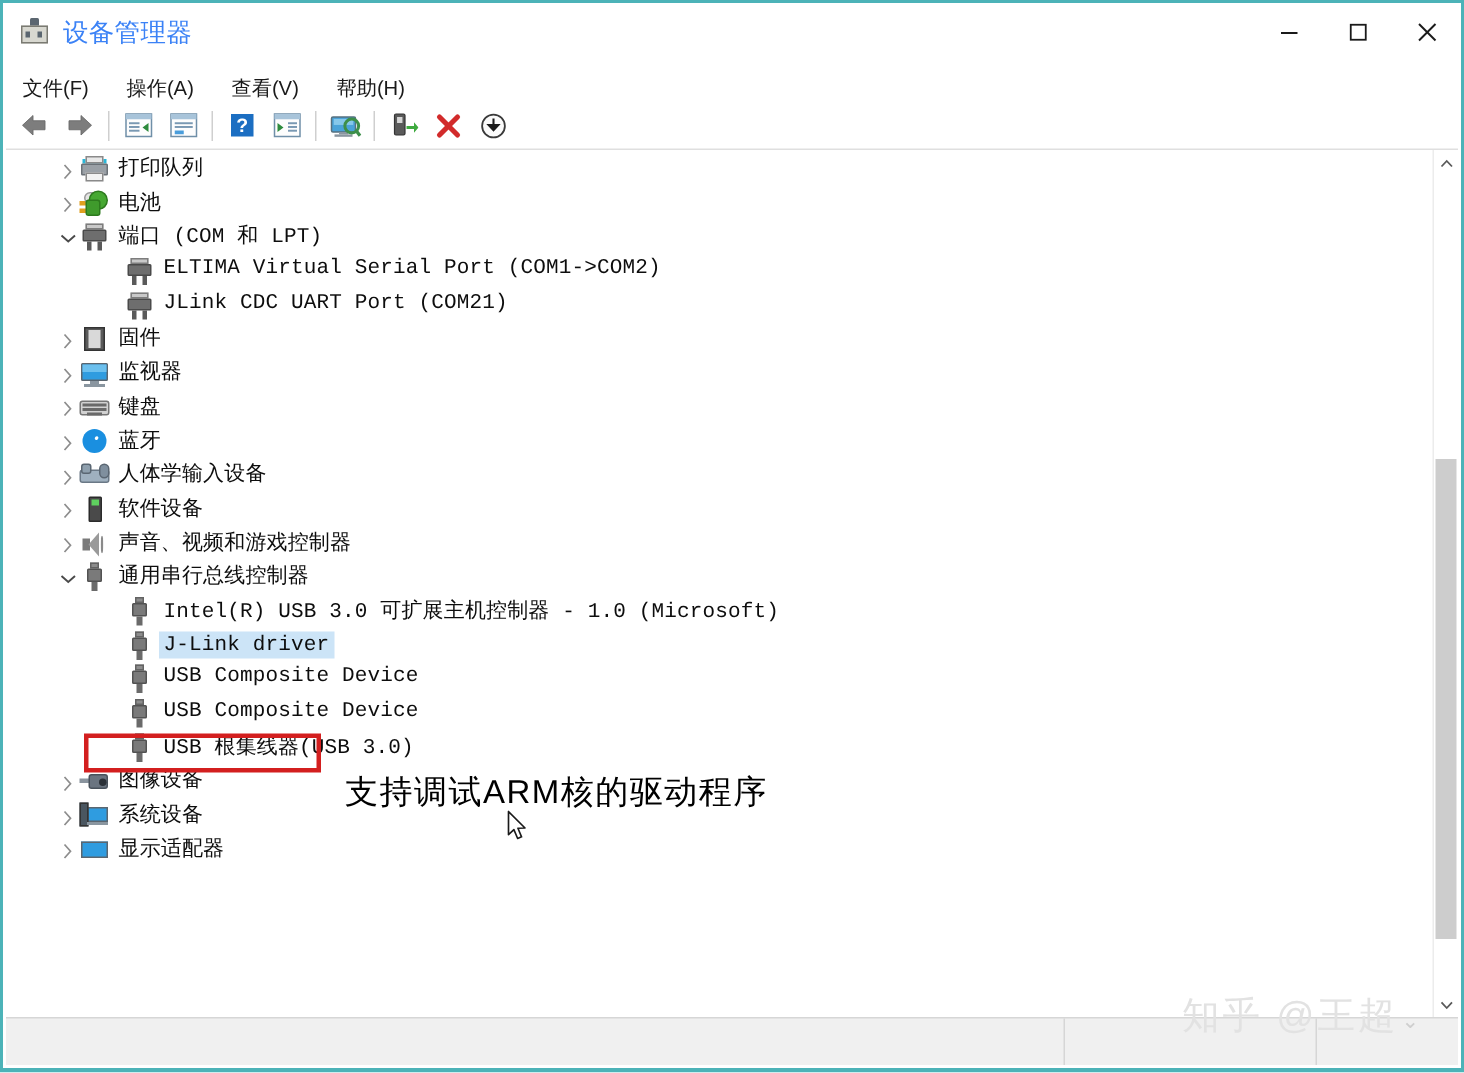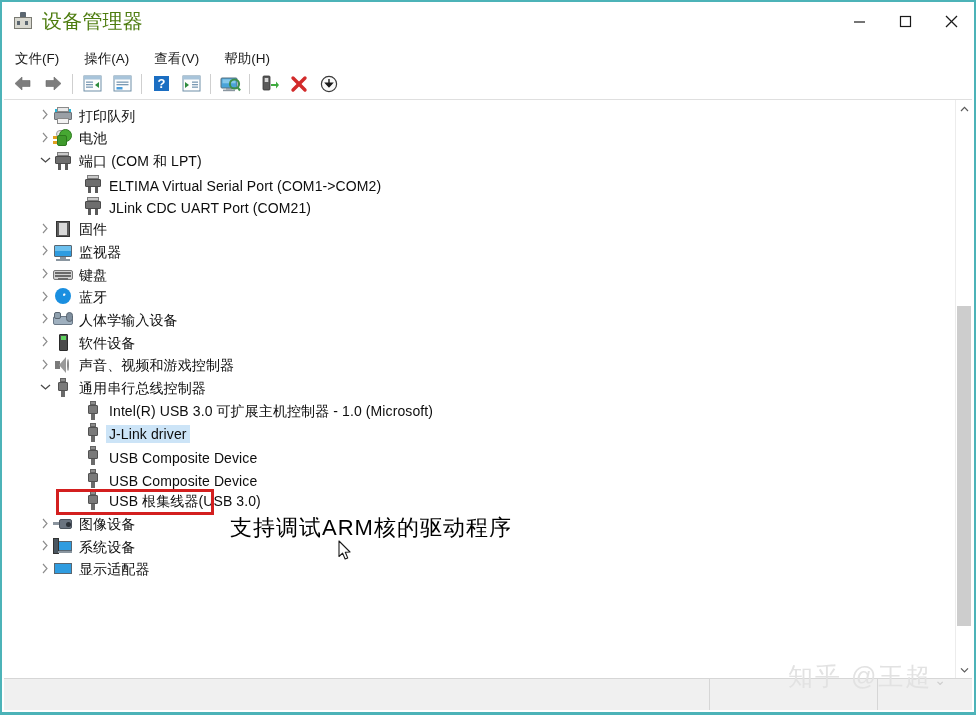--- a/index.html
+++ b/index.html
@@ -49,22 +49,22 @@
   }
   #app-icon .dm-dot1, #app-icon .dm-dot2 {
     position: absolute; top: 9px;
     width: 3px; height: 4px;
     background: #5b6670;
   }
   #app-icon .dm-dot1 { left: 3px; }
   #app-icon .dm-dot2 { left: 11px; }
 
   #title-text {
-    font-size: 20px;
-    color: #4d7c0f;
+    font-size: 17px;
+    color: #3b82f6;
     letter-spacing: 0.2px;
   }
 
   .wbtns { position: absolute; right: 0; top: 0; display: flex; height: 38px; }
   .wbtn {
     width: 46px; height: 38px;
     display: flex; align-items: center; justify-content: center;
     background: transparent;
   }
   .wbtn svg { display: block; }
@@ -116,22 +116,23 @@
     position: relative;
     flex: 1;
     overflow: hidden;
     padding-top: 3px;
   }
 
   .row {
     position: relative;
     height: 22.7px;
     display: flex;
-    align-items: flex-end;
+    align-items: flex-start;
     white-space: nowrap;
+    font-family: Liberation Mono, monospace;
   }
   .twisty {
     width: 16px; height: 22px;
     display: flex; align-items: center; justify-content: center;
     flex: none;
   }
   .twisty svg { display: block; }
   .ticon {
     width: 20px; height: 20px;
     margin-right: 6px;

